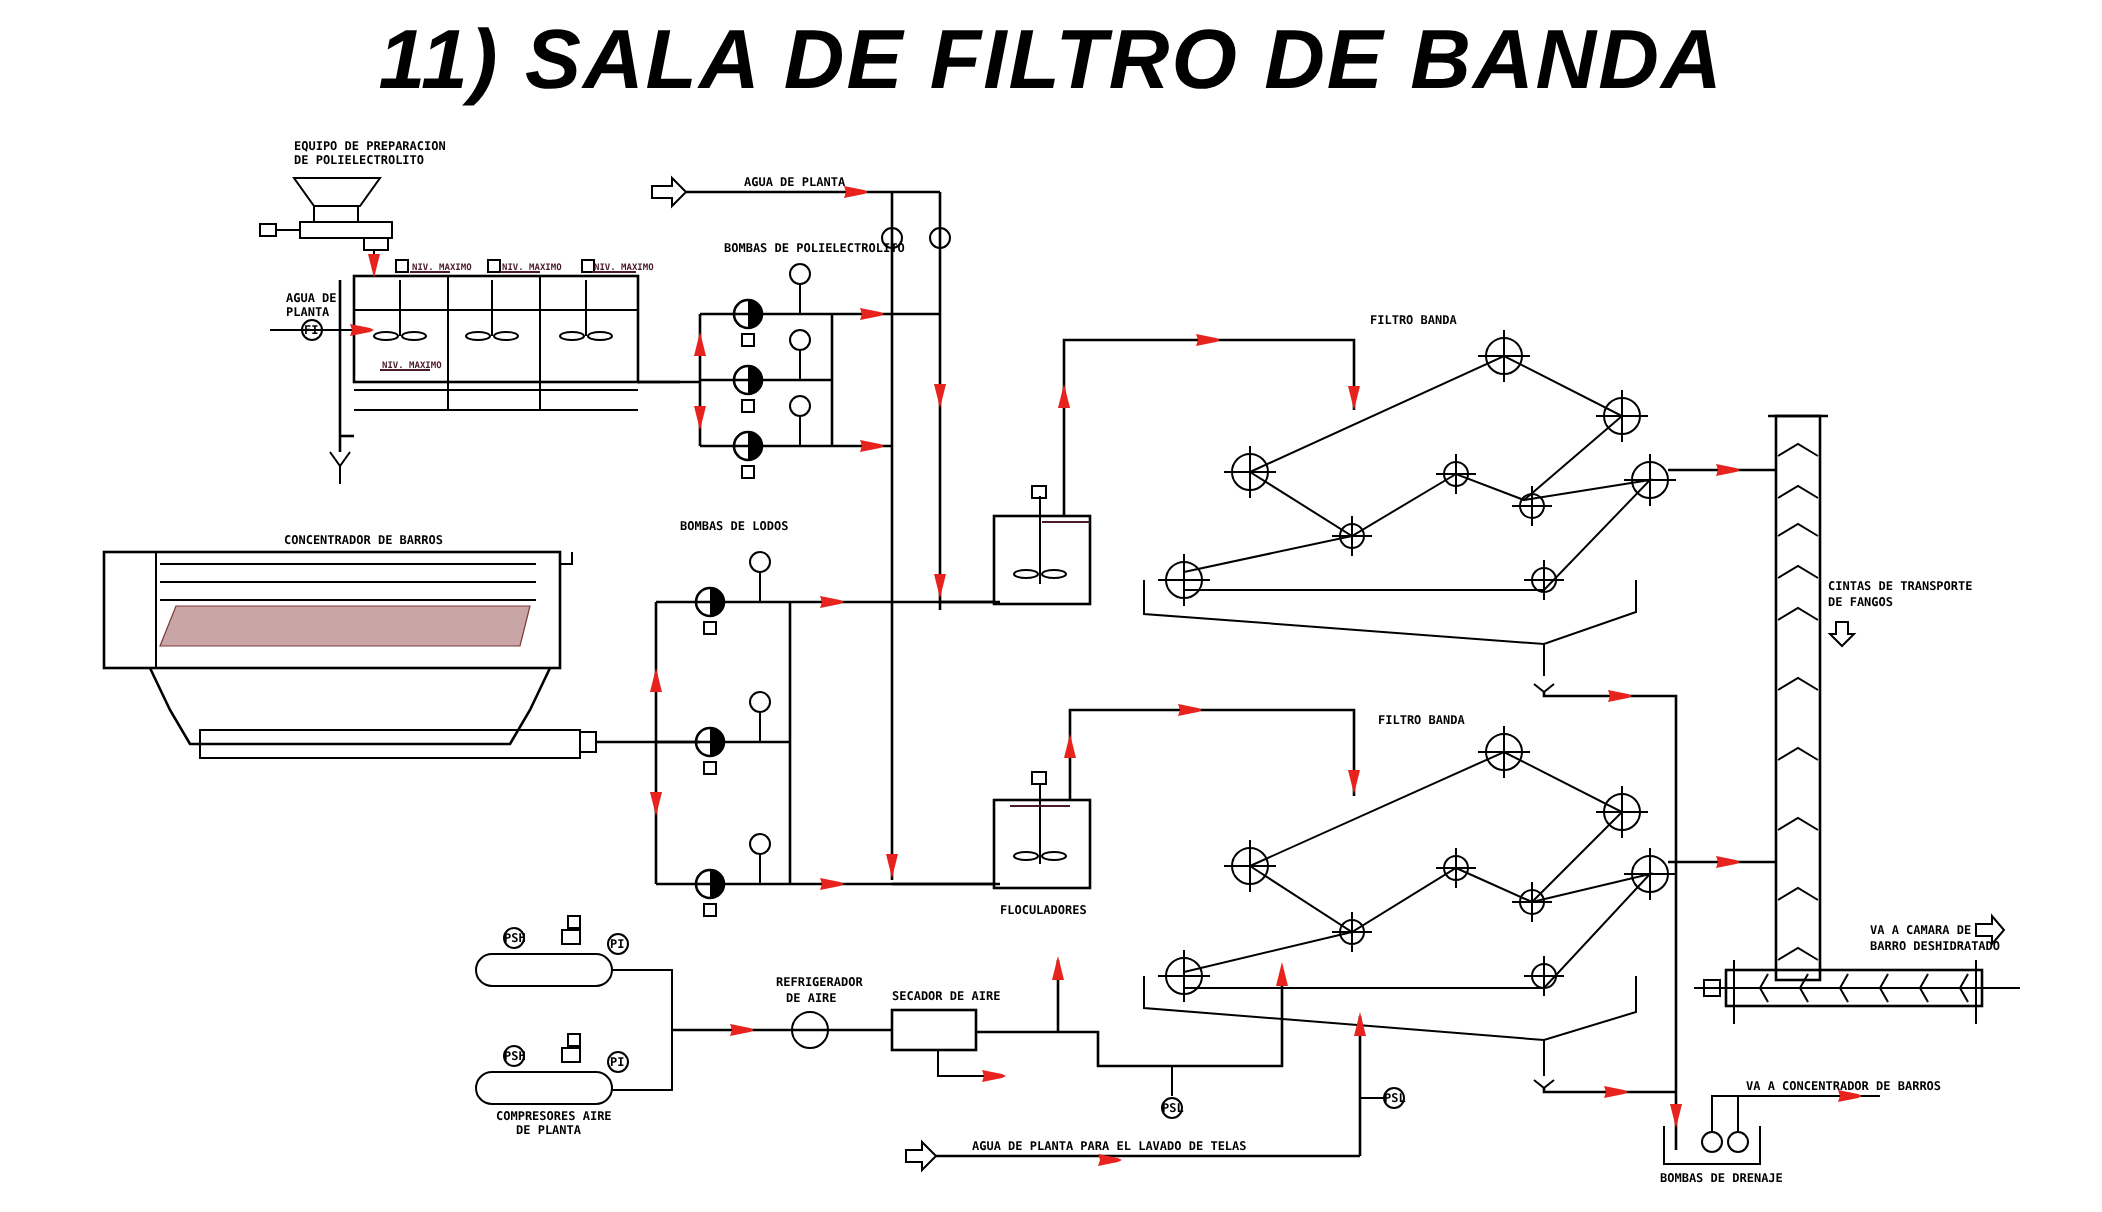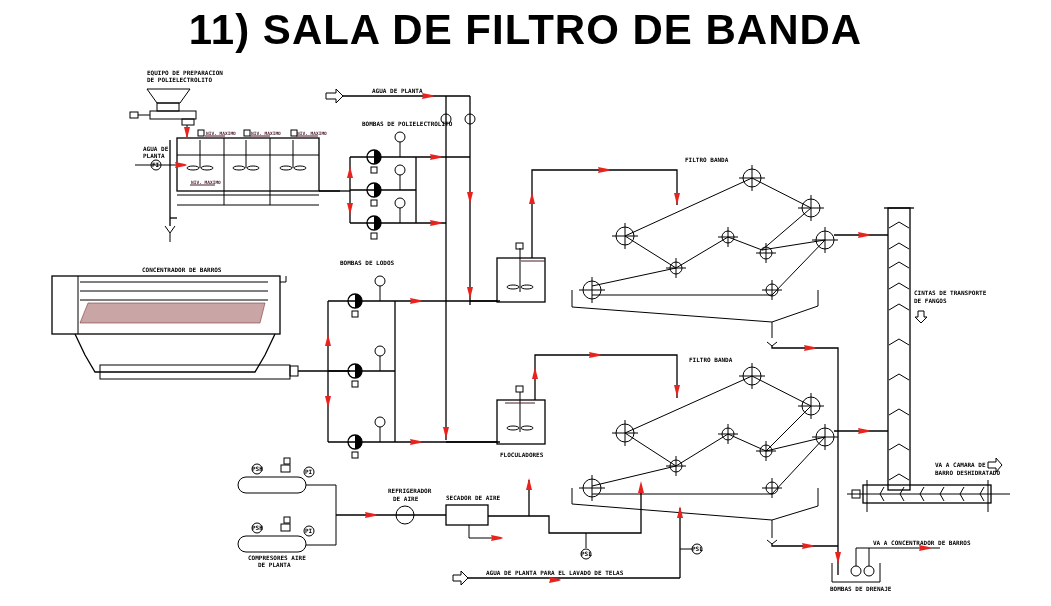--- a/index.html
+++ b/index.html
@@ -1,17 +1,17 @@
 <!DOCTYPE html>
 <html><head>
 <meta charset="utf-8">
 <style>
   html,body{margin:0;padding:0;background:#ffffff;}
   body{width:1051px;height:606px;position:relative;overflow:hidden;font-family:"Liberation Sans",sans-serif;}
-  #title{position:absolute;left:0;top:6px;width:1051px;text-align:center;font-weight:bold;font-size:42px;letter-spacing:1px;color:#000;font-family:"Liberation Sans",sans-serif;}
+  #title{position:absolute;left:0;top:6px;width:1051px;text-align:center;font-weight:bold;font-size:42px;letter-spacing:1px;color:#000;font-family:"Liberation Sans",sans-serif;font-style:italic;}
   svg#dwg{position:absolute;left:0;top:0;}
   .ln{stroke:#000;stroke-width:1.3;fill:none;}
   .thin{stroke:#000;stroke-width:1;fill:none;}
   .lvl{stroke:#4a1a2a;stroke-width:1;fill:none;}
   .lbl{font-family:"DejaVu Sans Mono",monospace;font-size:6px;font-weight:bold;fill:#000;}
   .lblv{font-family:"DejaVu Sans Mono",monospace;font-size:4.5px;font-weight:bold;fill:#4a1a2a;}
   .arr{fill:#e8231e;}
 </style>
 </head>
 <body>

